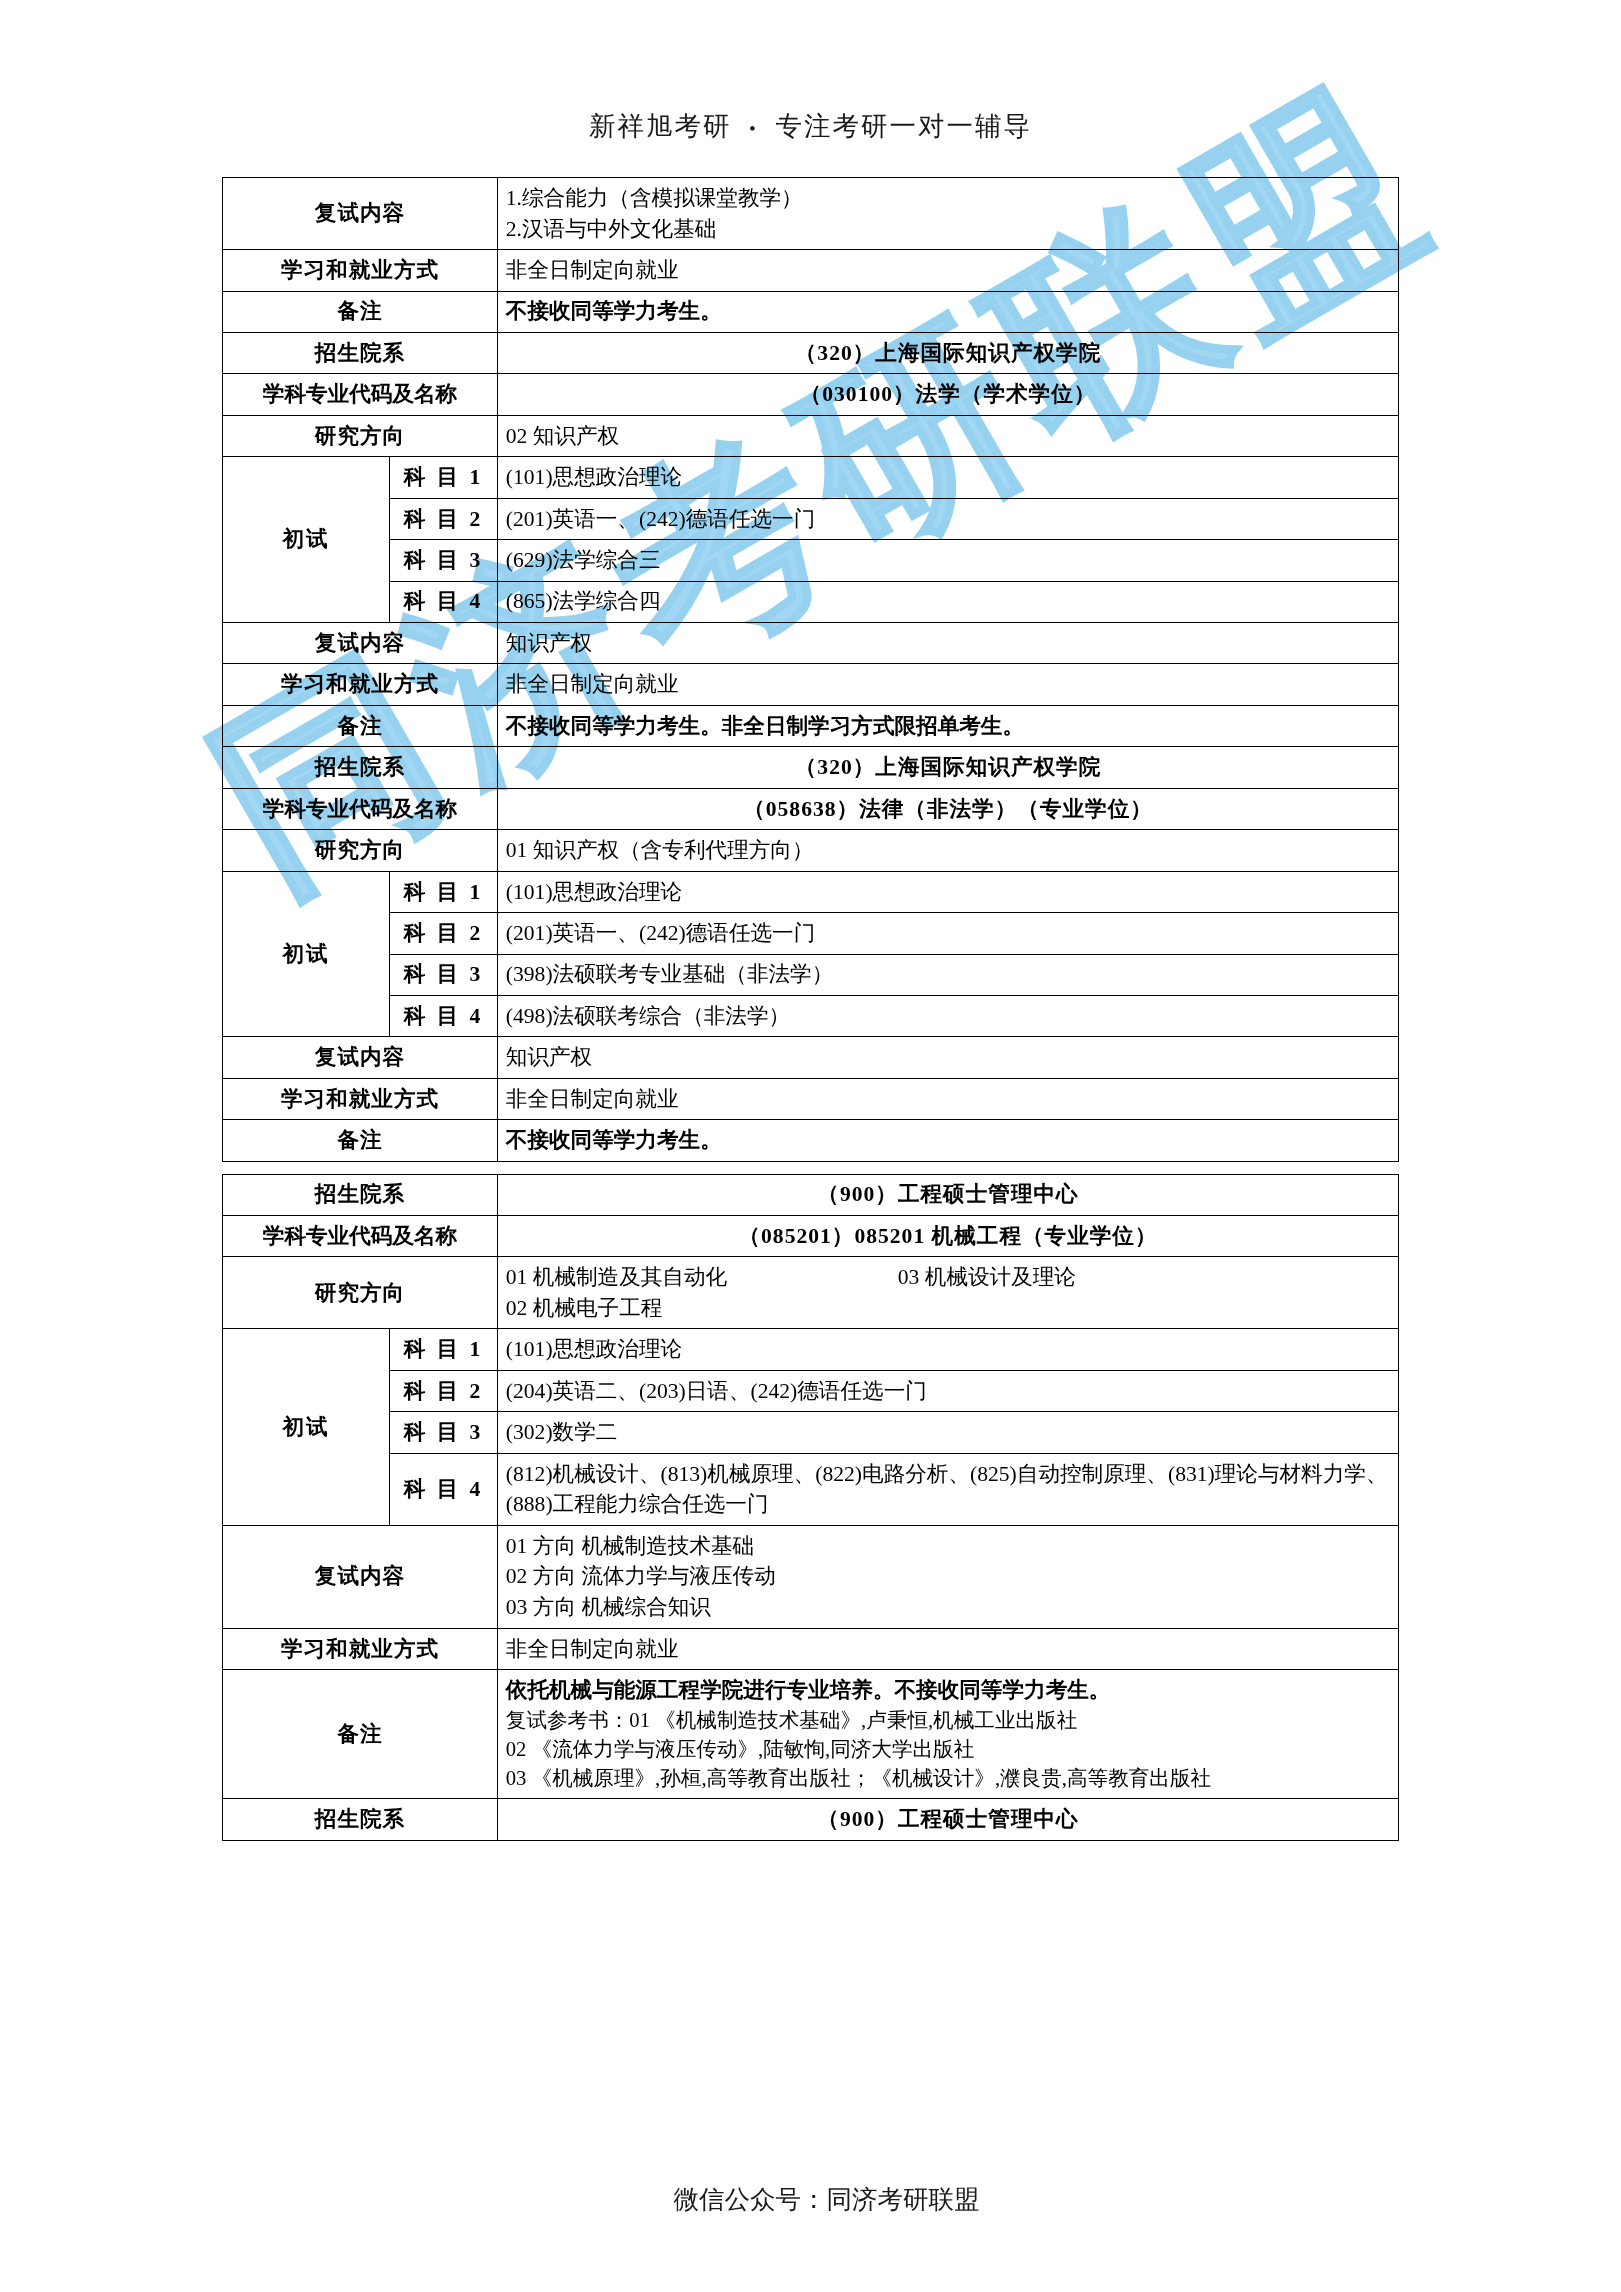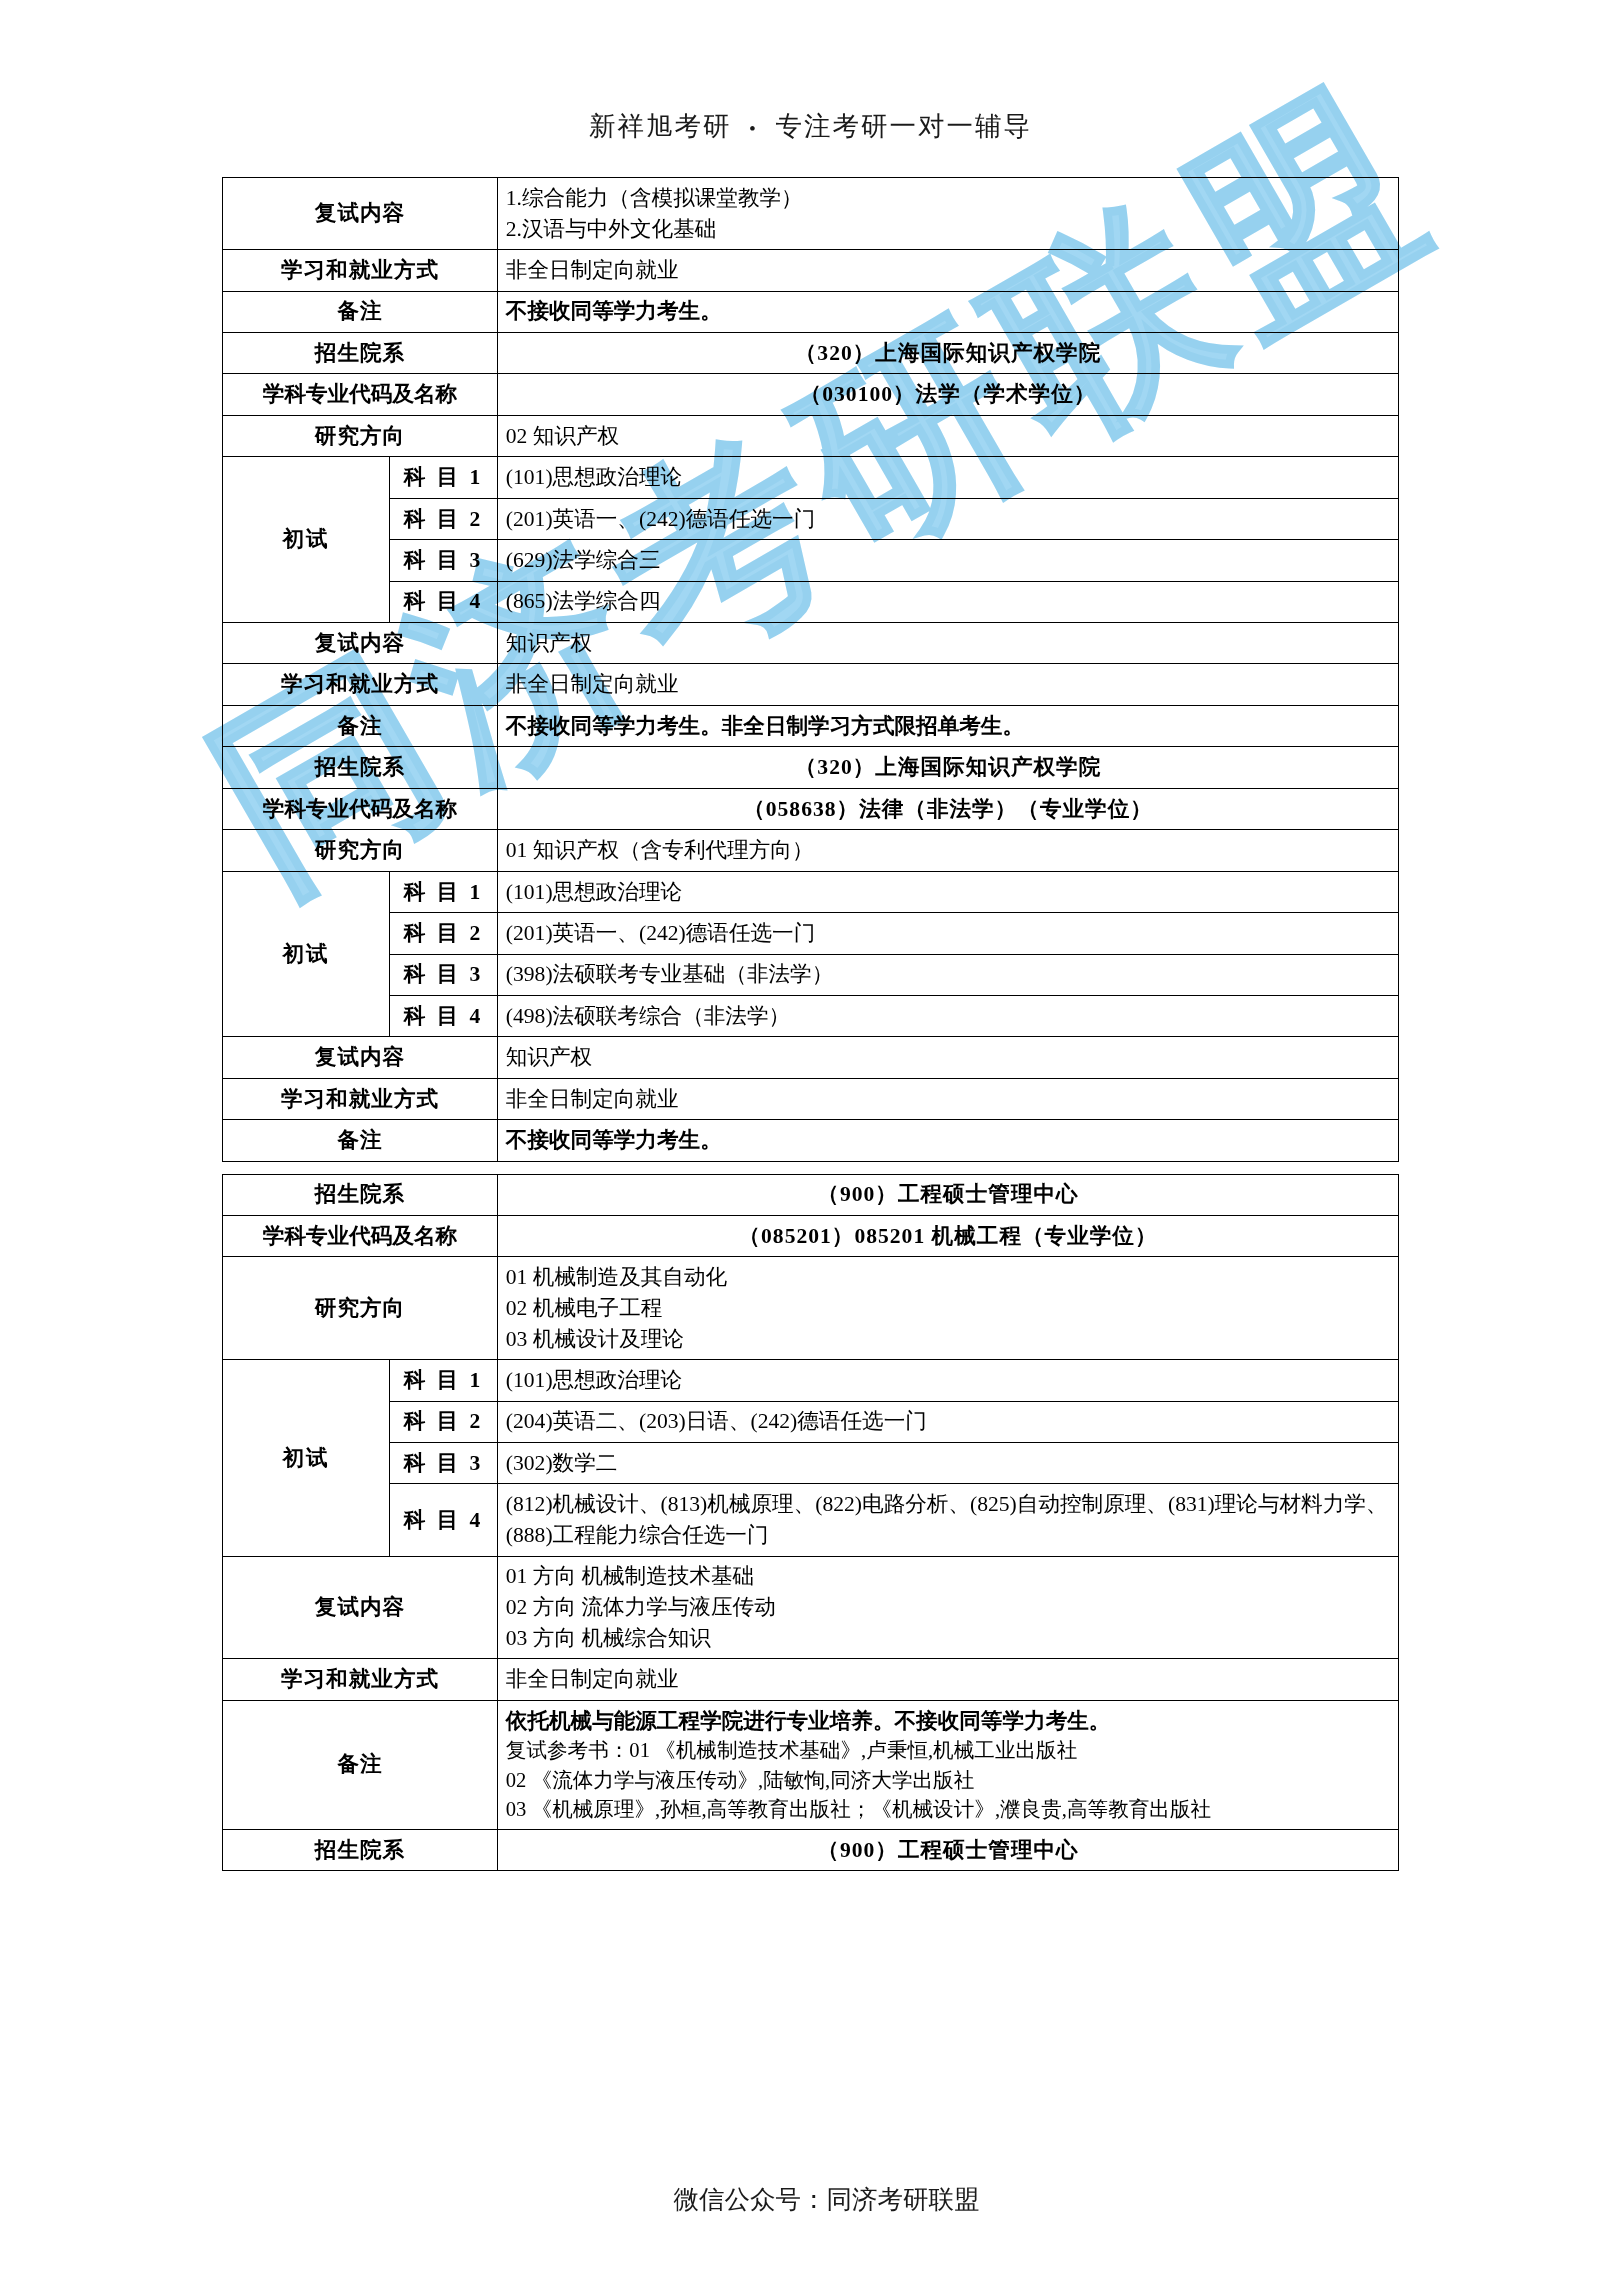--- a/index.html
+++ b/index.html
@@ -107,21 +107,20 @@
     letter-spacing: 1px;
   }
   .txt {
     text-align: left;
   }
   .bold {
     font-weight: bold;
   }
   .two-col {
     display: flex;
-    flex-direction: column;
   }
   .two-col .c1 { width: 392px; }
   .two-col .c2 { flex: 1; }
   .line { display: block; }
   .note-line { display: block; font-size: 20.6px; }
   .spacer-row td {
     border: none !important;
     height: 11.8px;
     padding: 0 !important;
   }

